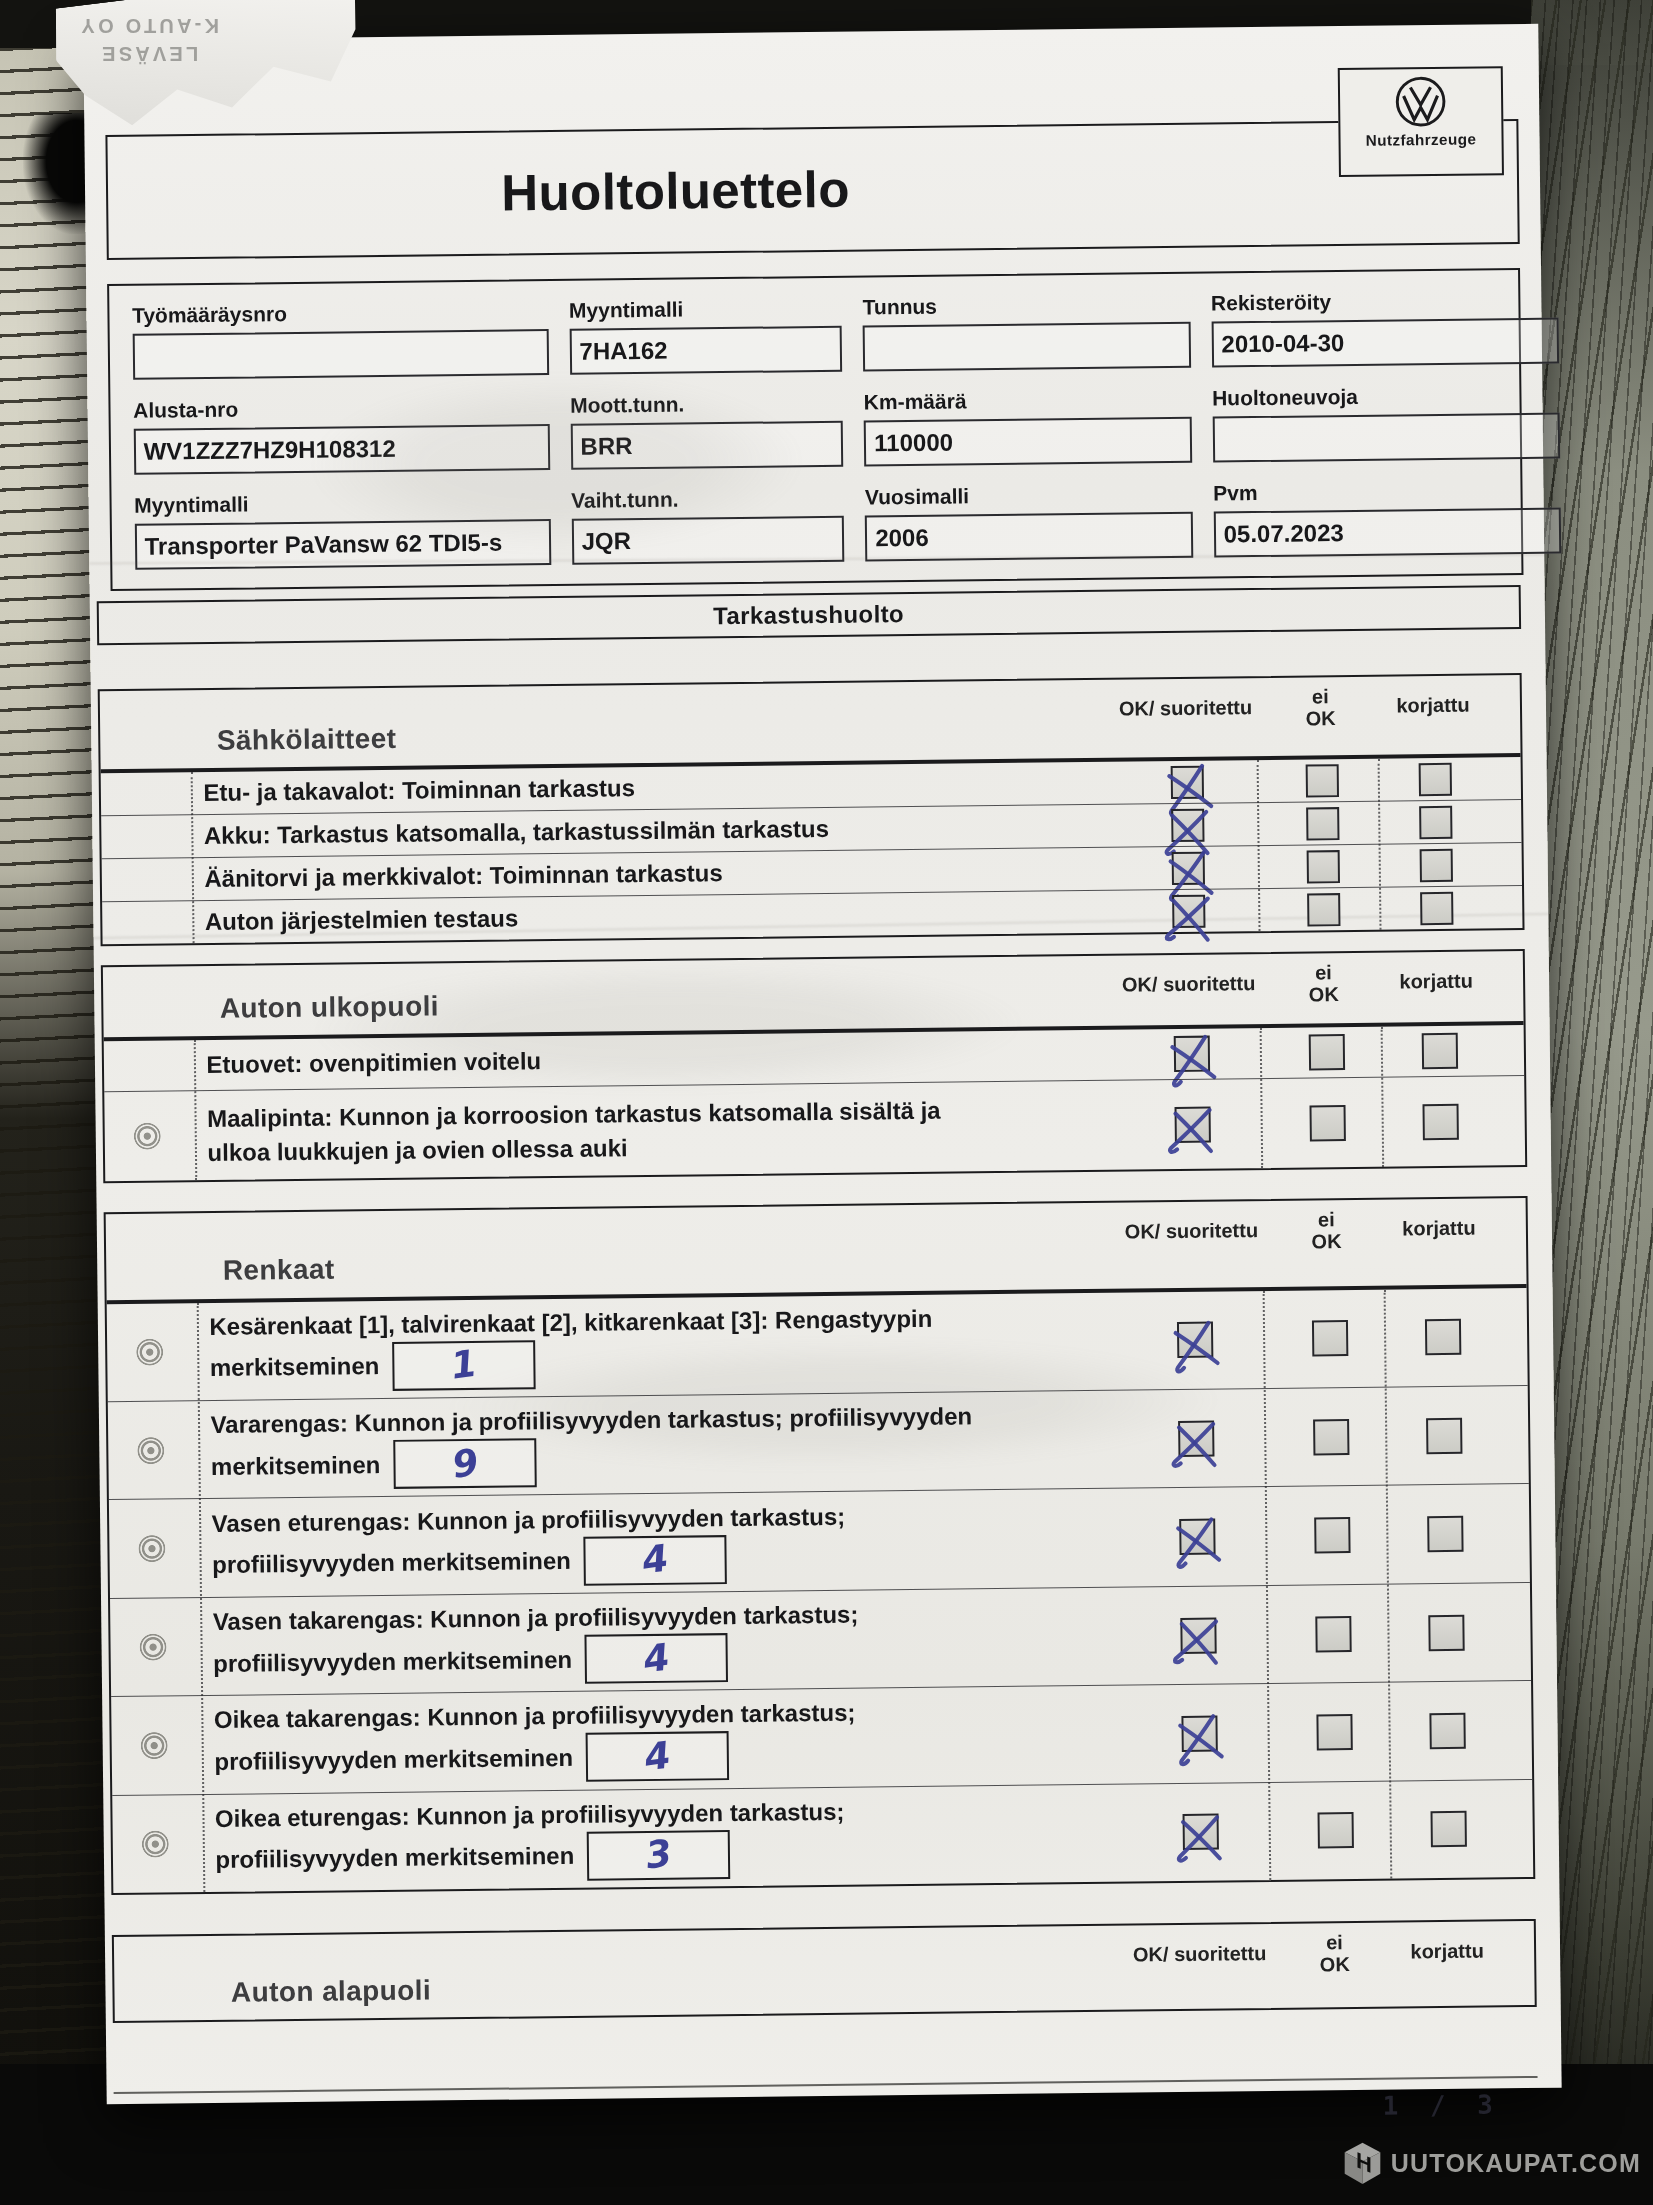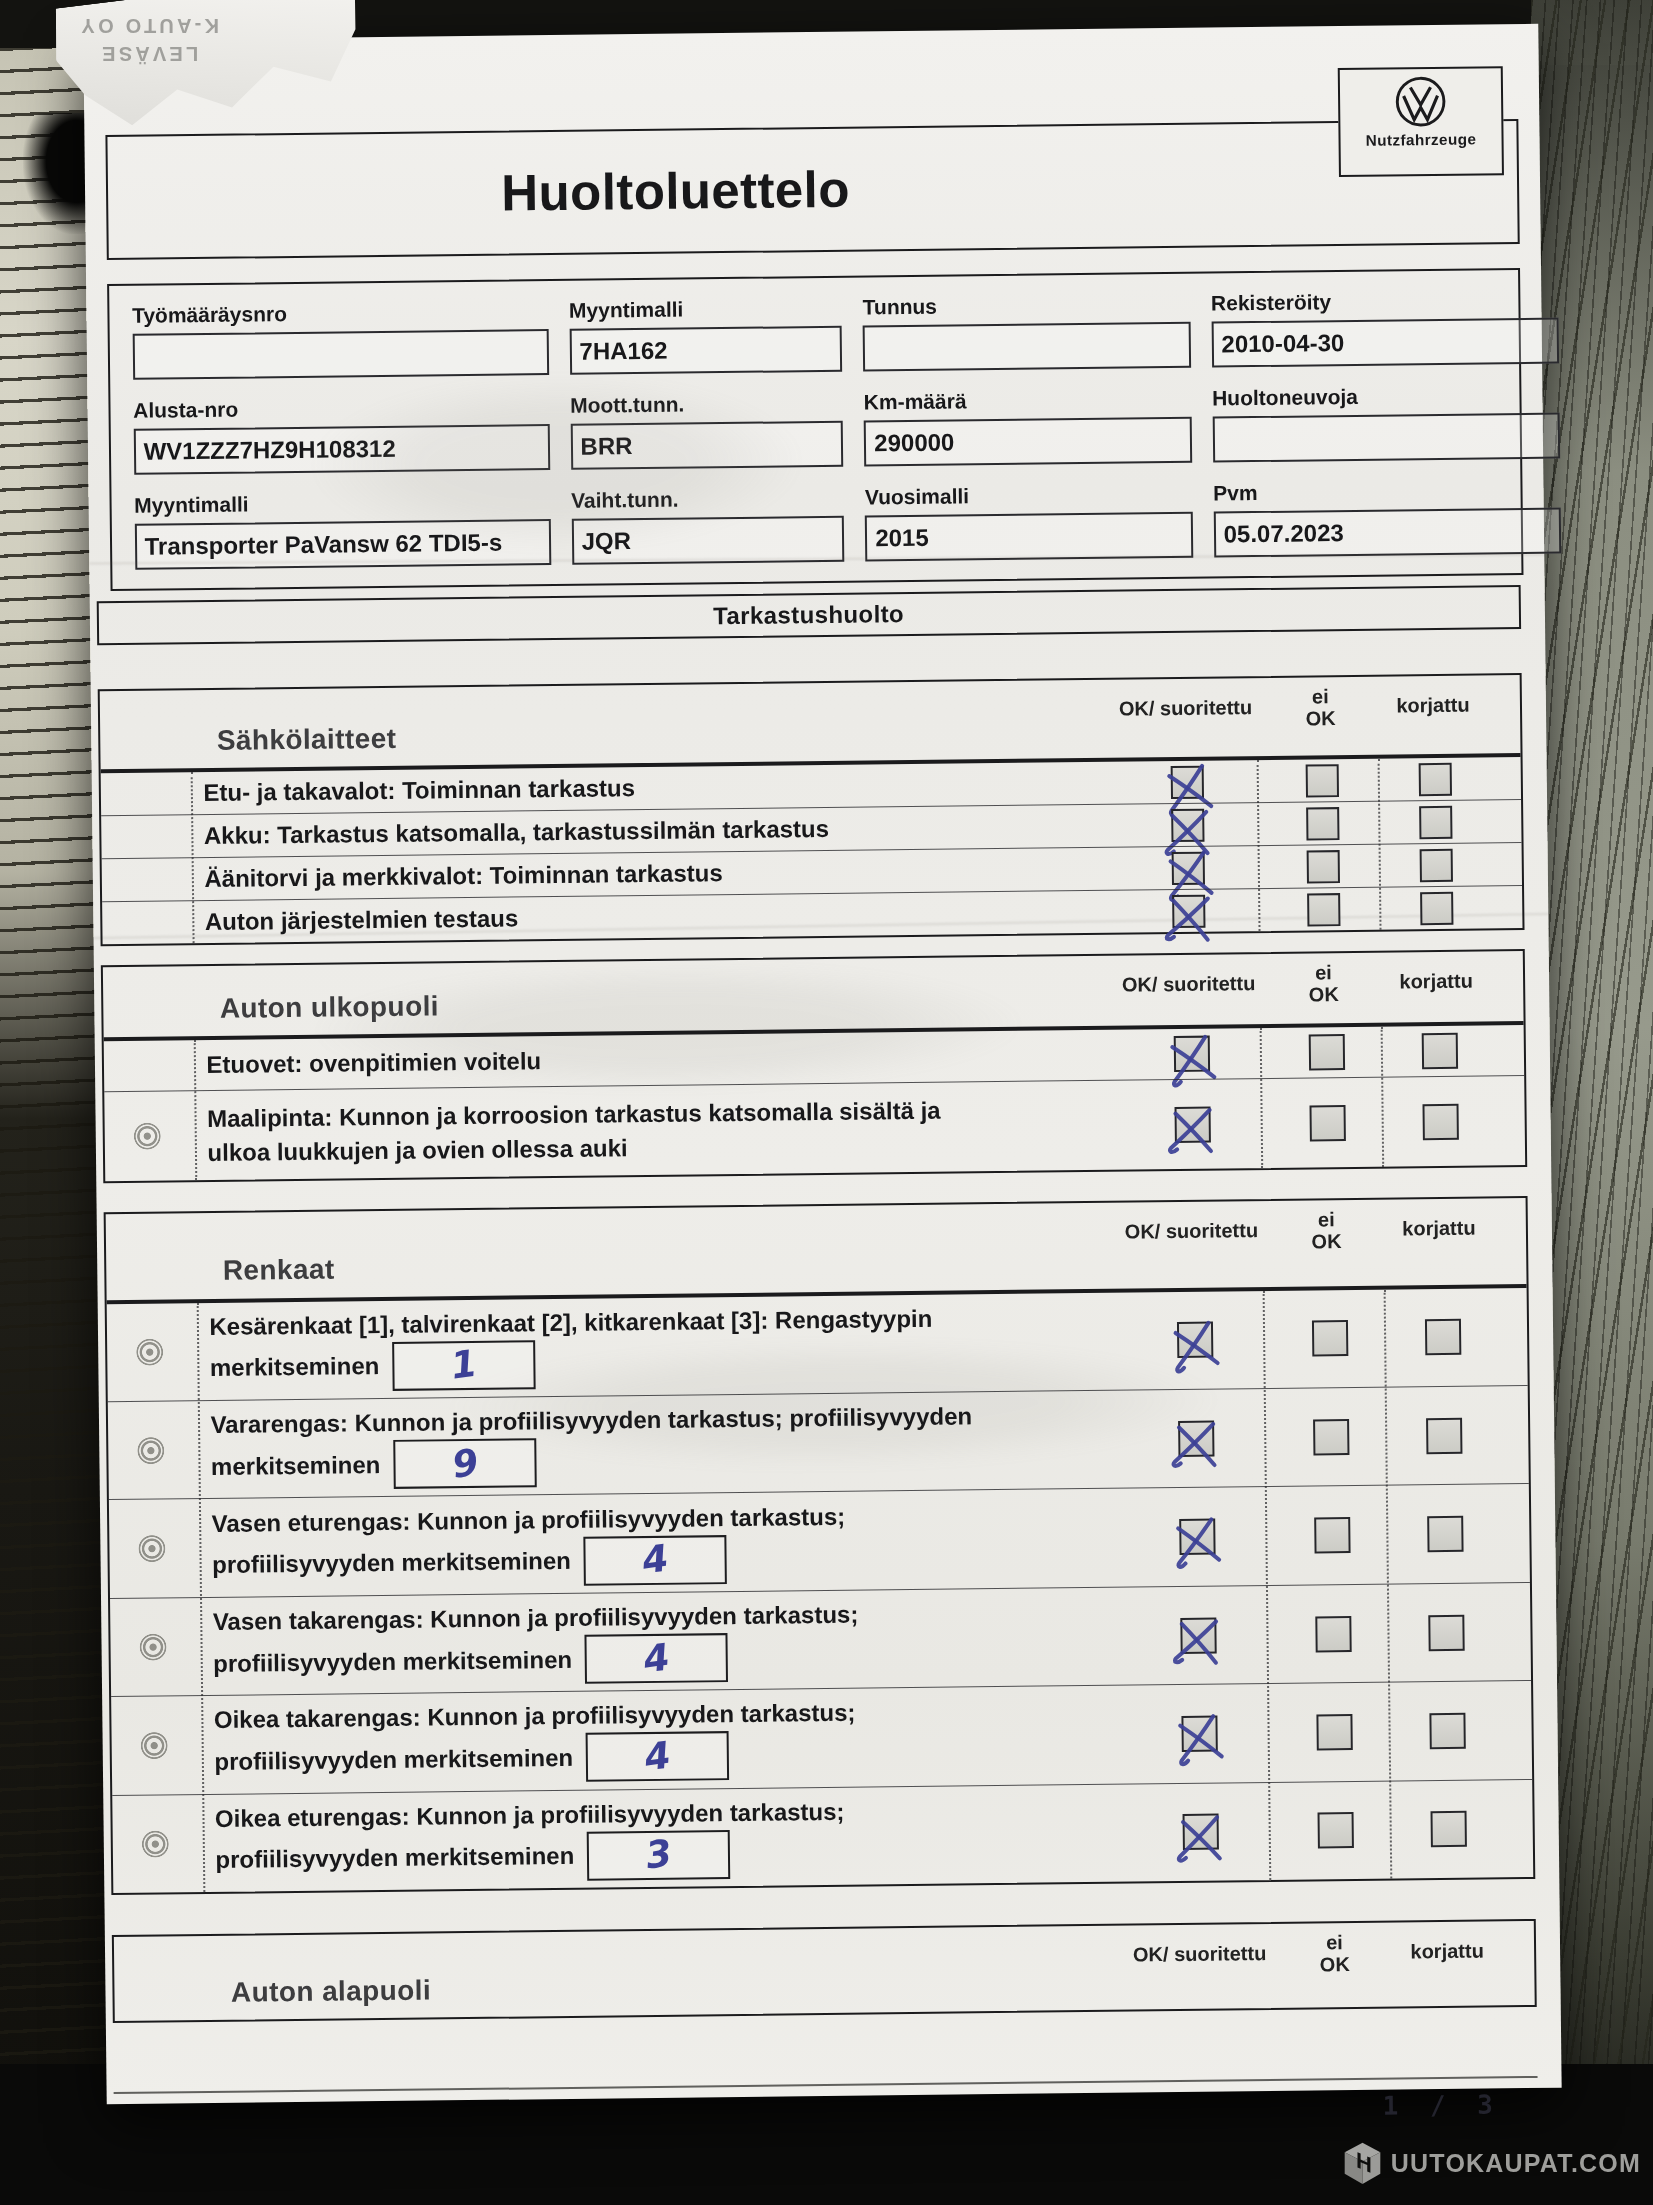--- a/index.html
+++ b/index.html
@@ -227,21 +227,21 @@
   <div class="field">
     <div class="f-label">Moott.tunn.</div>
     <div class="f-input">
       <span class="f-value">BRR</span>
     </div>
   </div>
 
   <div class="field">
     <div class="f-label">Km-määrä</div>
     <div class="f-input">
-      <span class="f-value">290000</span>
+      <span class="f-value">110000</span>
     </div>
   </div>
 
   <div class="field">
     <div class="f-label">Huoltoneuvoja</div>
     <div class="f-input">
       <span class="f-value"></span>
     </div>
   </div>
 
@@ -255,21 +255,21 @@
   <div class="field">
     <div class="f-label">Vaiht.tunn.</div>
     <div class="f-input">
       <span class="f-value">JQR</span>
     </div>
   </div>
 
   <div class="field">
     <div class="f-label">Vuosimalli</div>
     <div class="f-input">
-      <span class="f-value">2015</span>
+      <span class="f-value">2006</span>
     </div>
   </div>
 
   <div class="field">
     <div class="f-label">Pvm</div>
     <div class="f-input">
       <span class="f-value">05.07.2023</span>
     </div>
   </div>
 </div>

